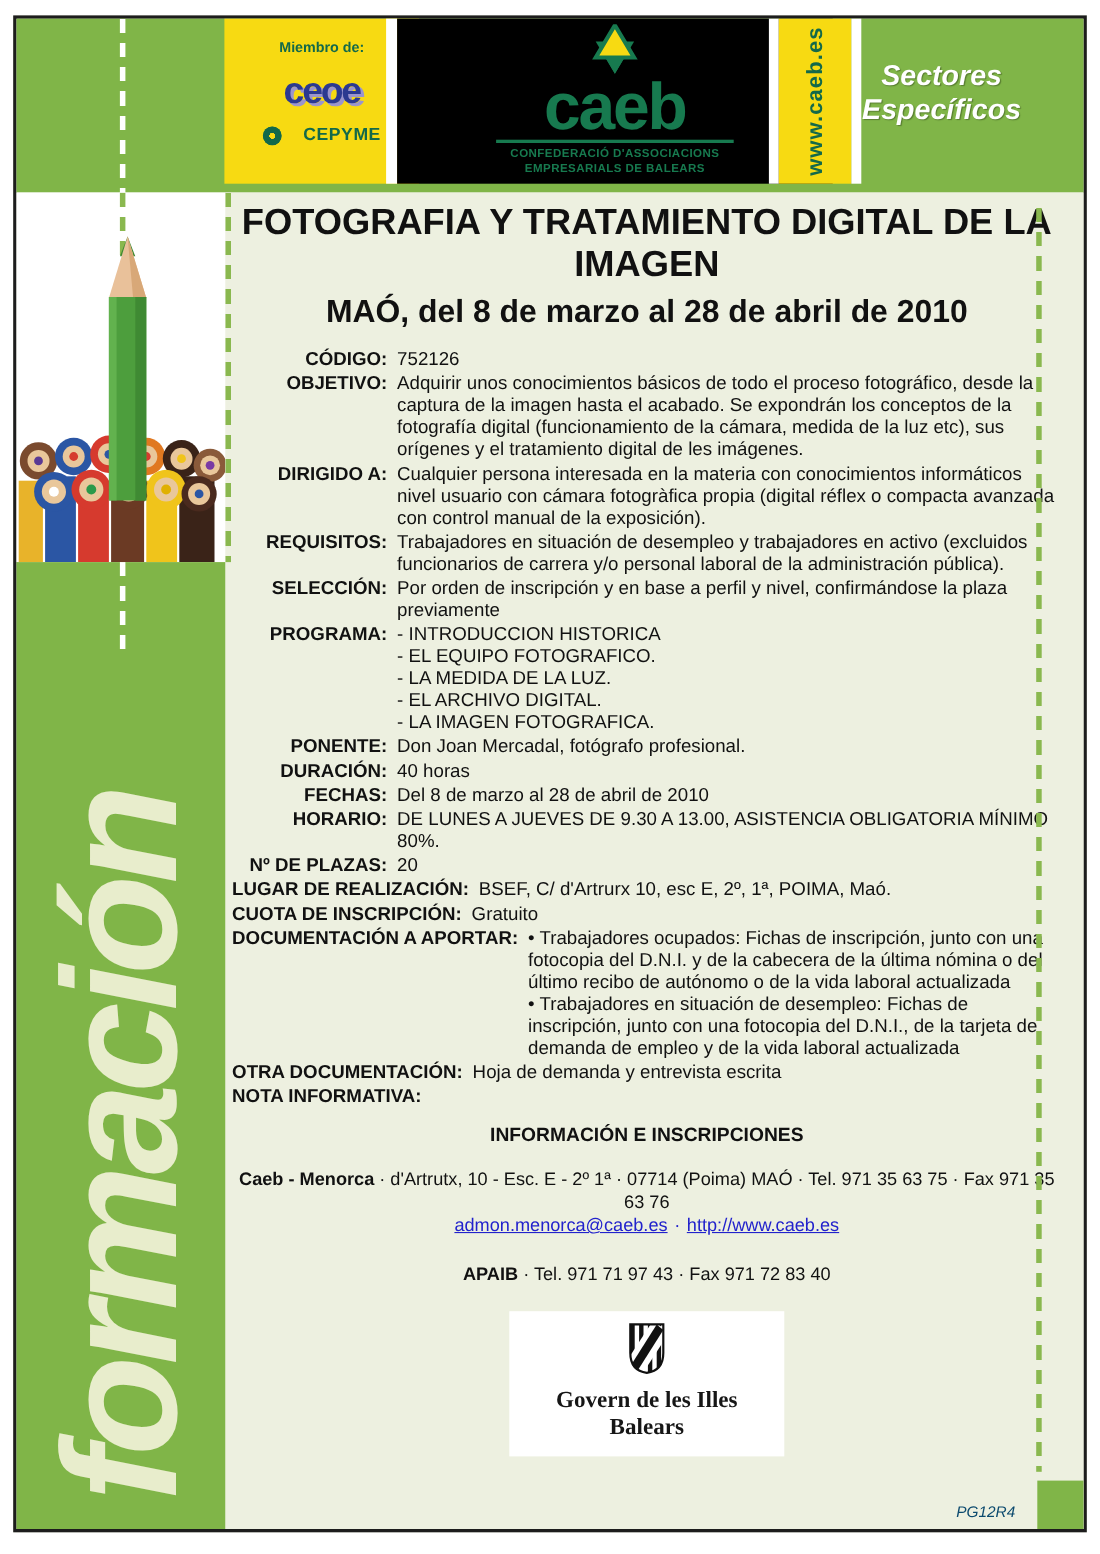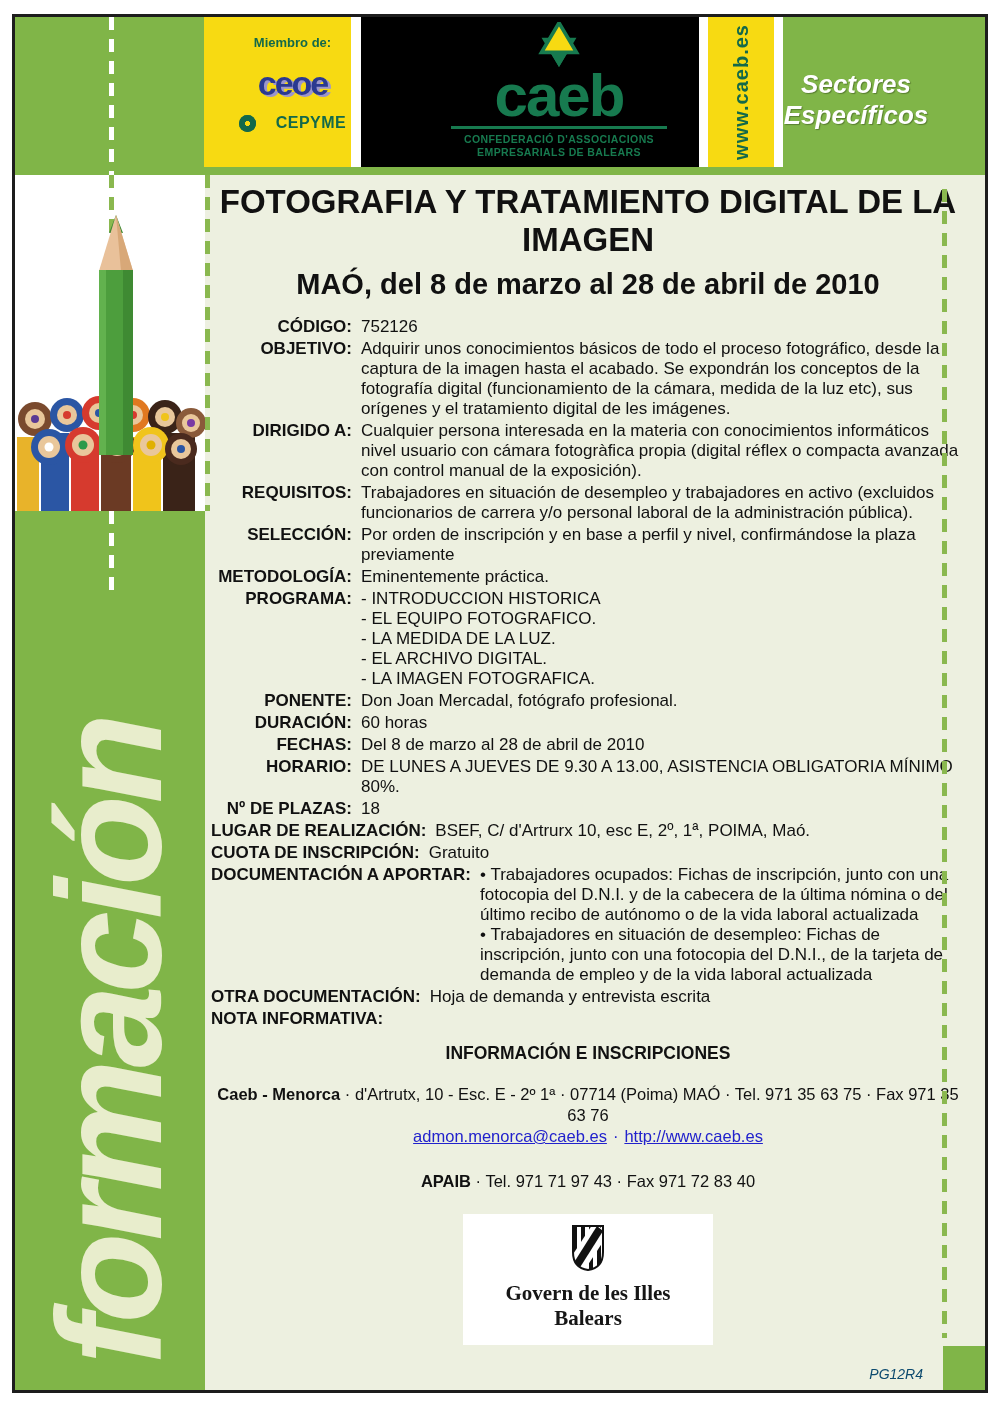--- a/index.html
+++ b/index.html
@@ -20,21 +20,21 @@
   .cepyme-text{font-size:16px;font-weight:800;color:#13694a;letter-spacing:0.5px;}
   .gap1{left:336px;width:10px;background:#fff;}
   .block-caeb{left:346px;width:396px;background:#000000;text-align:center;padding-top:5px;box-sizing:border-box;}
   .caeb-word{font-size:60px;font-weight:800;color:#177a4f;letter-spacing:-2px;line-height:0.92;margin-top:-4px;}
   .caeb-rule{width:216px;border-top:3px solid #177a4f;margin:3px auto 4px auto;}
   .caeb-sub{font-size:10.5px;font-weight:bold;color:#177a4f;letter-spacing:0.4px;line-height:1.25;}
   .gap2{left:684px;width:9px;background:#fff;}
   .block-www{left:693px;width:66px;background:#f7da12;display:flex;align-items:center;justify-content:center;}
   .www-vert{writing-mode:vertical-rl;transform:rotate(180deg);font-size:20px;font-weight:800;color:#13694a;letter-spacing:1px;}
   .gap3{left:759px;width:9px;background:#fff;}
-  .sectores{position:absolute;right:24px;top:52px;width:210px;text-align:center;font-size:26px;line-height:1.18;
+  .sectores{position:absolute;right:24px;top:36px;width:210px;text-align:center;font-size:26px;line-height:1.18;
     font-weight:bold;font-style:italic;color:#fff;white-space:pre-line;text-shadow:1px 1px 1px rgba(40,60,20,.45);}
 
   
   .body-area{position:absolute;top:158px;left:0;right:0;bottom:0;display:flex;}
   .sidebar{width:190px;flex:0 0 190px;display:flex;flex-direction:column;}
   .photo{position:relative;height:336px;background:#fff;overflow:hidden;}
   .photo-dash{position:absolute;left:94px;top:0;bottom:0;width:5px;
     background-image:repeating-linear-gradient(to bottom,#8ab84f 0 13px,transparent 13px 22px);}
   .photo svg{position:relative;display:block;}
   .sidebar-green{position:relative;flex:1;background:#80b548;overflow:hidden;}
@@ -203,50 +203,46 @@
             </div>
             <div class="field-row">
               <div class="field-label">REQUISITOS:</div>
               <div class="field-value">Trabajadores en situación de desempleo y trabajadores en activo (excluidos funcionarios de carrera y/o personal laboral de la administración pública).</div>
             </div>
             <div class="field-row">
               <div class="field-label">SELECCIÓN:</div>
               <div class="field-value">Por orden de inscripción y en base a perfil y nivel, confirmándose la plaza previamente</div>
             </div>
             <div class="field-row">
-              <div class="field-label">METODOLOGÍA:</div>
-              <div class="field-value">Eminentemente práctica.</div>
-            </div>
-            <div class="field-row">
               <div class="field-label">PROGRAMA:</div>
               <div class="field-value">- INTRODUCCION HISTORICA
 - EL EQUIPO FOTOGRAFICO.
 - LA MEDIDA DE LA LUZ.
 - EL ARCHIVO DIGITAL.
 - LA IMAGEN FOTOGRAFICA.</div>
             </div>
             <div class="field-row">
               <div class="field-label">PONENTE:</div>
               <div class="field-value">Don Joan Mercadal, fotógrafo profesional.</div>
             </div>
             <div class="field-row">
               <div class="field-label">DURACIÓN:</div>
-              <div class="field-value">60 horas</div>
+              <div class="field-value">40 horas</div>
             </div>
             <div class="field-row">
               <div class="field-label">FECHAS:</div>
               <div class="field-value">Del 8 de marzo al 28 de abril de 2010</div>
             </div>
             <div class="field-row">
               <div class="field-label">HORARIO:</div>
               <div class="field-value">DE LUNES A JUEVES DE 9.30 A 13.00, ASISTENCIA OBLIGATORIA MÍNIMO 80%.</div>
             </div>
             <div class="field-row">
               <div class="field-label">Nº DE PLAZAS:</div>
-              <div class="field-value">18</div>
+              <div class="field-value">20</div>
             </div>
             <div class="field-row">
               <div class="field-label">LUGAR DE REALIZACIÓN:</div>
               <div class="field-value">BSEF, C/ d'Artrurx 10, esc E, 2º, 1ª, POIMA, Maó.</div>
             </div>
             <div class="field-row">
               <div class="field-label">CUOTA DE INSCRIPCIÓN:</div>
               <div class="field-value">Gratuito</div>
             </div>
             <div class="field-row">

